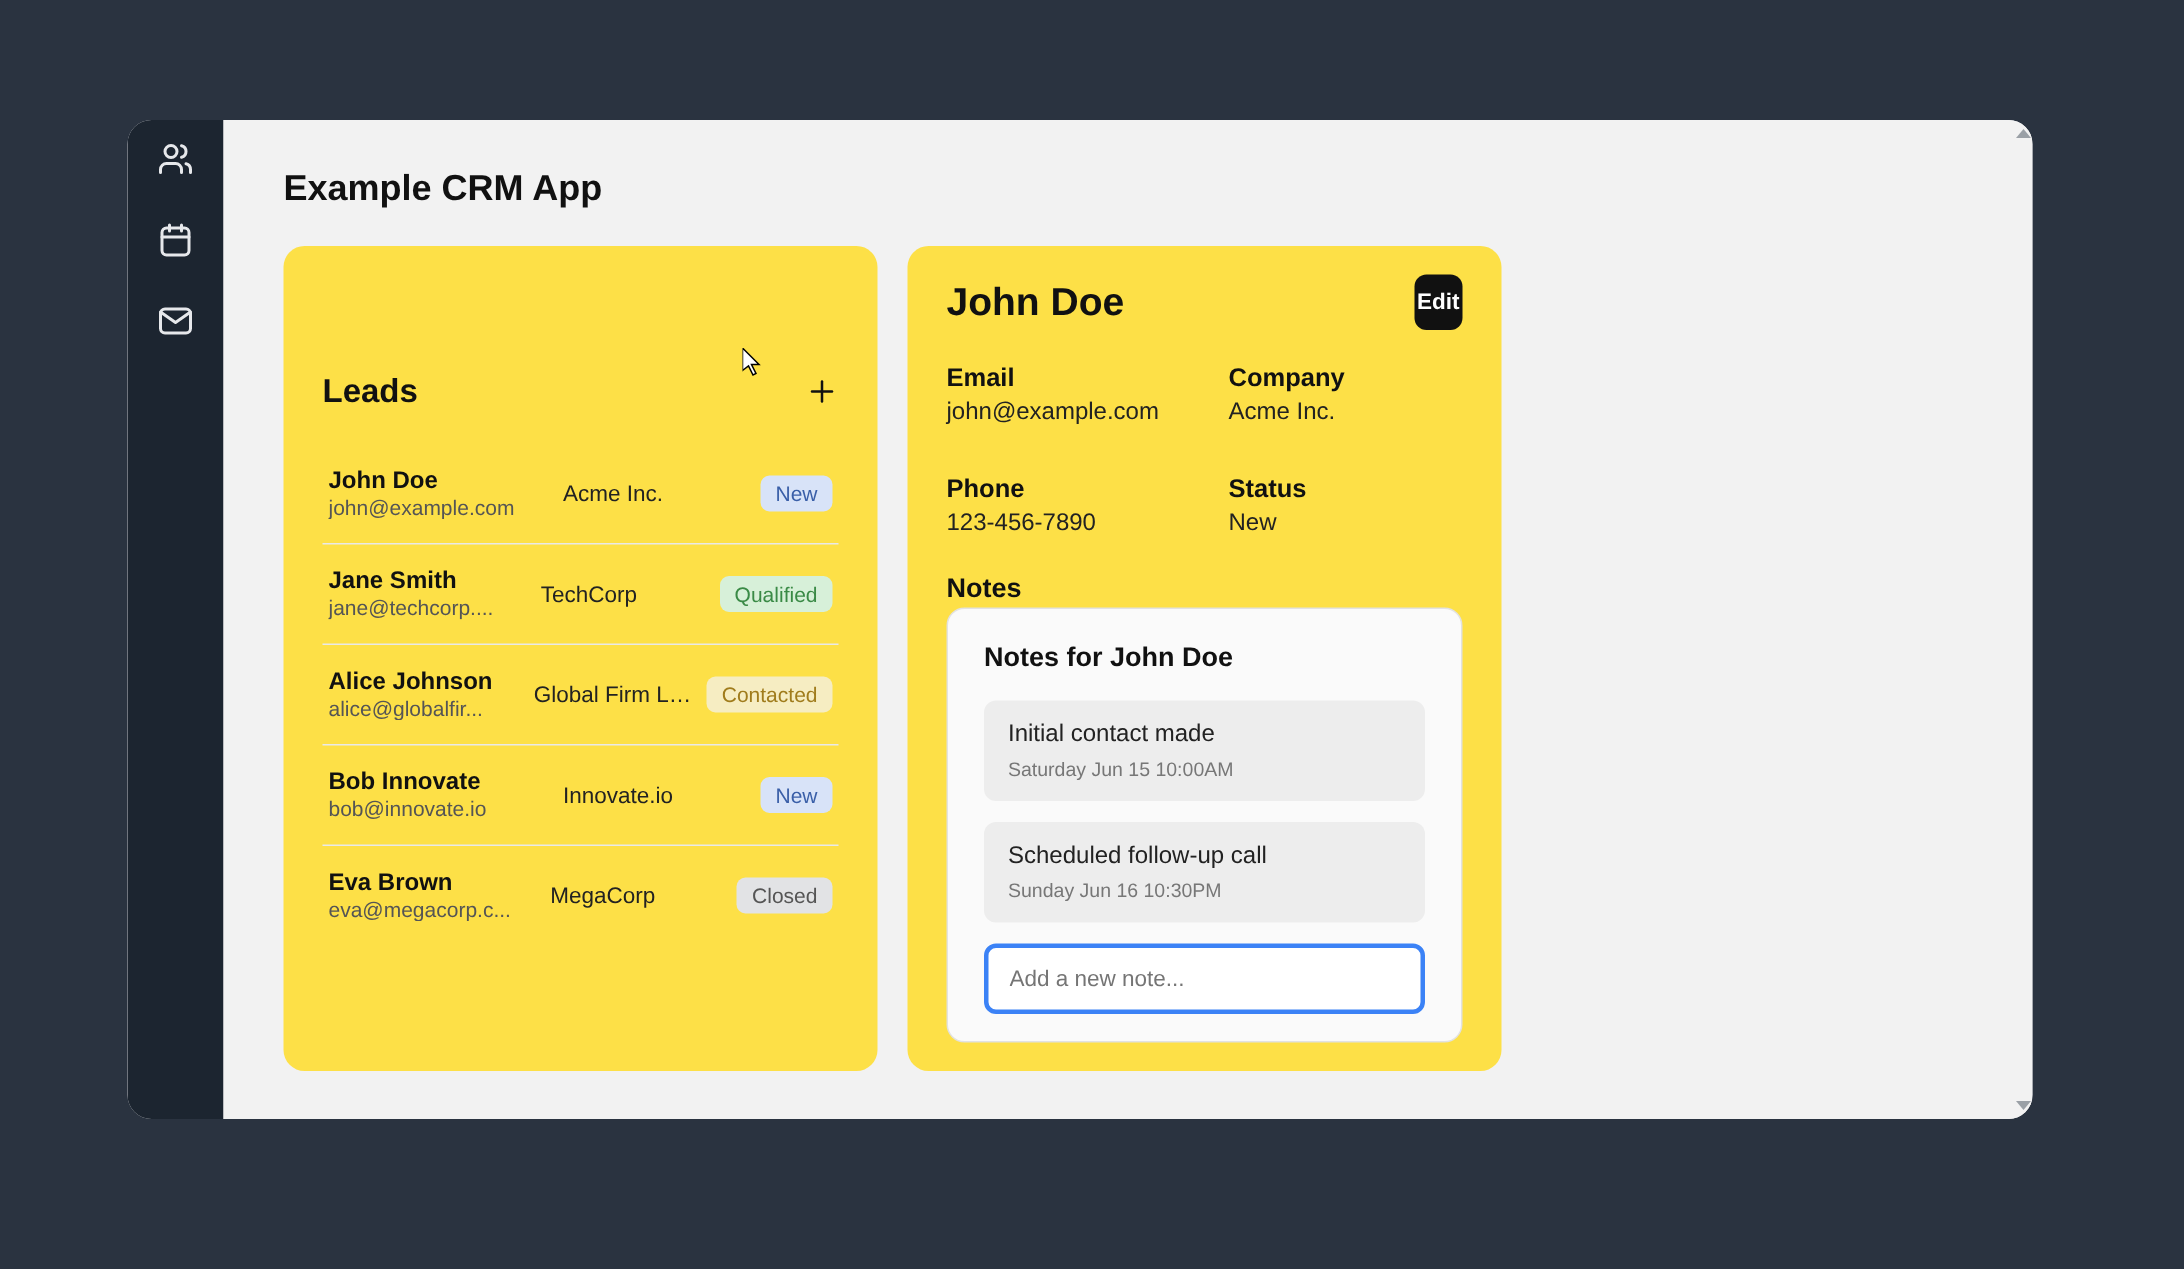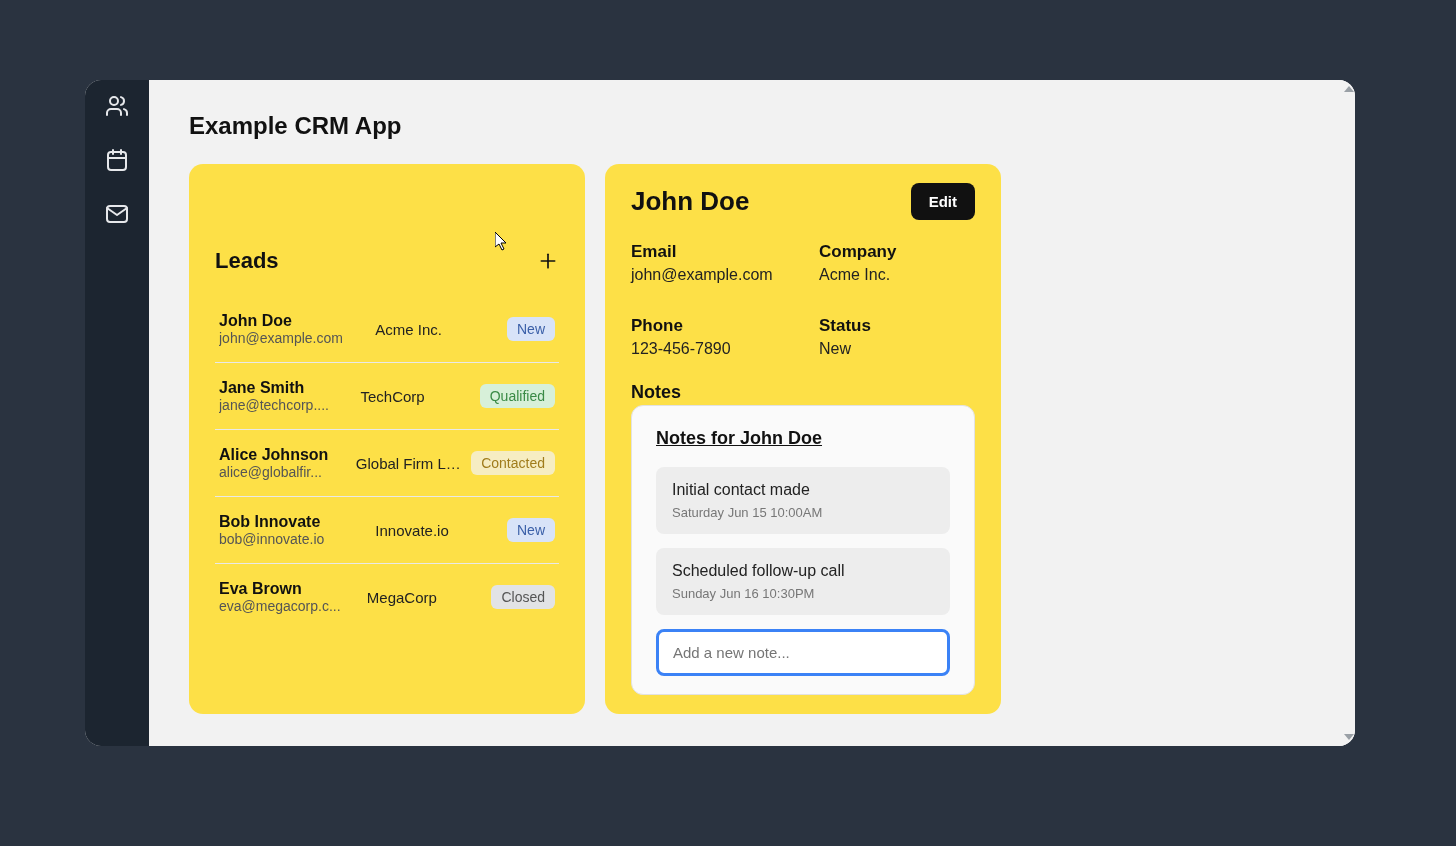--- a/index.html
+++ b/index.html
@@ -145,21 +145,21 @@
   .detail-name {
     font-size: 26px;
     font-weight: 700;
     color: #111;
   }
   .edit-btn {
     background:#111;
     color:#fff;
     border:none;
     border-radius:8px;
-    padding: 10px 18px;
+    padding: 10px 2px;
     font-size:15px;
     font-weight:600;
     cursor:pointer;
   }
   .field-grid {
     display: grid;
     grid-template-columns: 1fr 1fr;
     row-gap: 20px;
     column-gap: 16px;
     margin-bottom: 24px;
@@ -185,21 +185,20 @@
     border:1px solid #e2e2e2;
     border-radius:12px;
     padding: 22px 24px 18px;
     background:#fafafa;
   }
   .notes-card-title {
     font-weight:700;
     font-size:18px;
     color:#111;
     margin-bottom: 18px;
-    text-decoration: underline;
   }
   .note-item {
     background:#ededed;
     border-radius:8px;
     padding: 14px 16px;
     margin-bottom: 14px;
   }
   .note-text {
     font-size:16px;
     color:#222;

